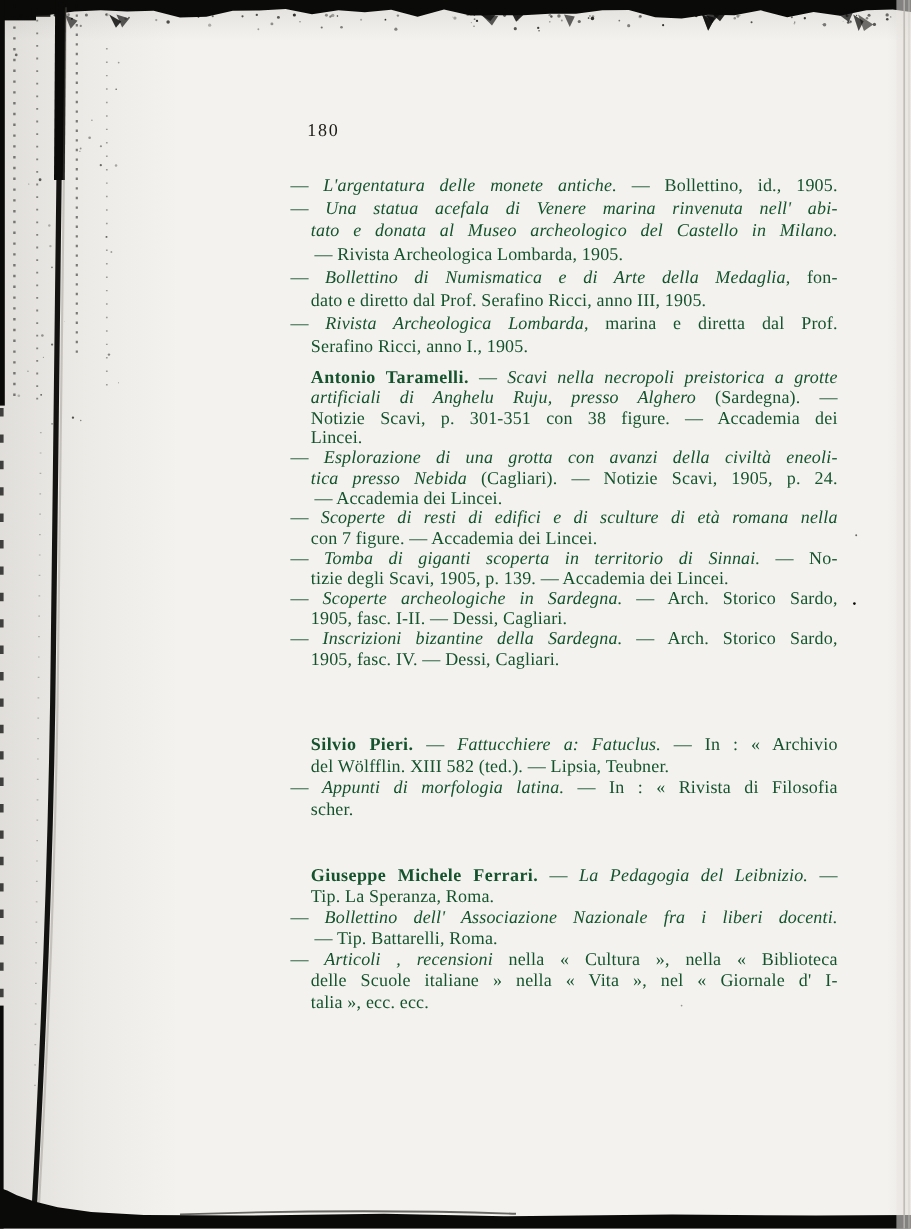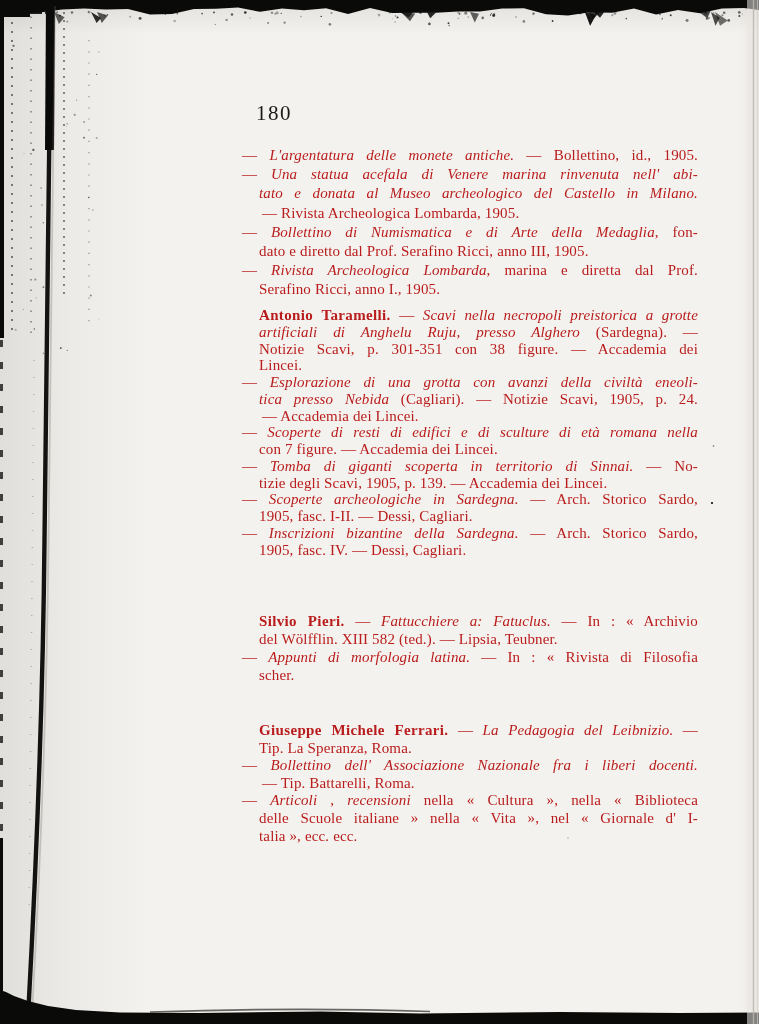--- a/index.html
+++ b/index.html
@@ -11,25 +11,25 @@
   .vignette{
     position:absolute;inset:0;z-index:1;pointer-events:none;
     background:
       linear-gradient(90deg, rgba(55,50,44,.10), rgba(55,50,44,.04) 70px, rgba(55,50,44,0) 150px),
       linear-gradient(270deg, rgba(70,66,60,.06), rgba(70,66,60,0) 20px),
       linear-gradient(180deg, rgba(60,58,52,.10), rgba(60,58,52,0) 34px);
   }
   #artifacts{position:absolute;inset:0;z-index:5;pointer-events:none;}
   #pageno{
     position:absolute;left:256px;top:101px;z-index:2;
-    font-size:21px;letter-spacing:1.5px;color:#1b1914;
+    font-size:15px;letter-spacing:1.5px;color:#1b1914;
   }
   #content{
     position:absolute;left:242px;width:456px;top:0;height:1024px;z-index:2;
-    color:#b91c1c;font-size:15px;
+    color:#14532d;font-size:15px;
   }
   .section{position:absolute;left:0;right:0;}
   .sec0{top:146px;line-height:19.2px;}
   .sec1{top:307px;line-height:16.75px;}
   .sec2{top:612px;line-height:18px;}
   .sec3{top:722px;line-height:17.6px;}
   .entry{padding-left:17px;}
   .line{letter-spacing:.15px;}
   .line.lf{text-indent:-17px;}
   .line.l2{margin-left:3px;}

